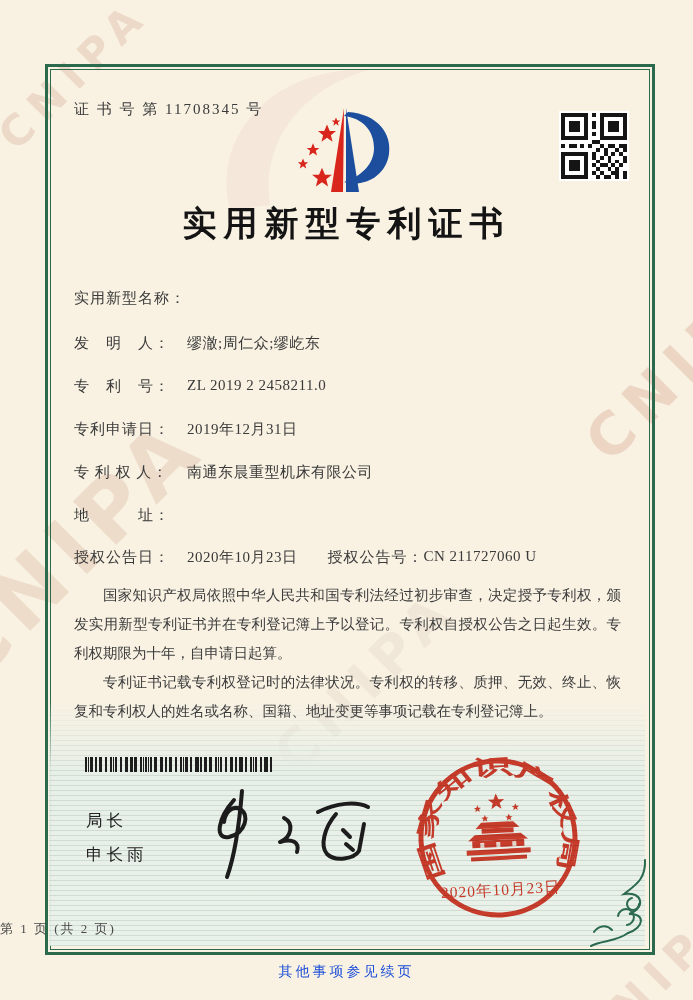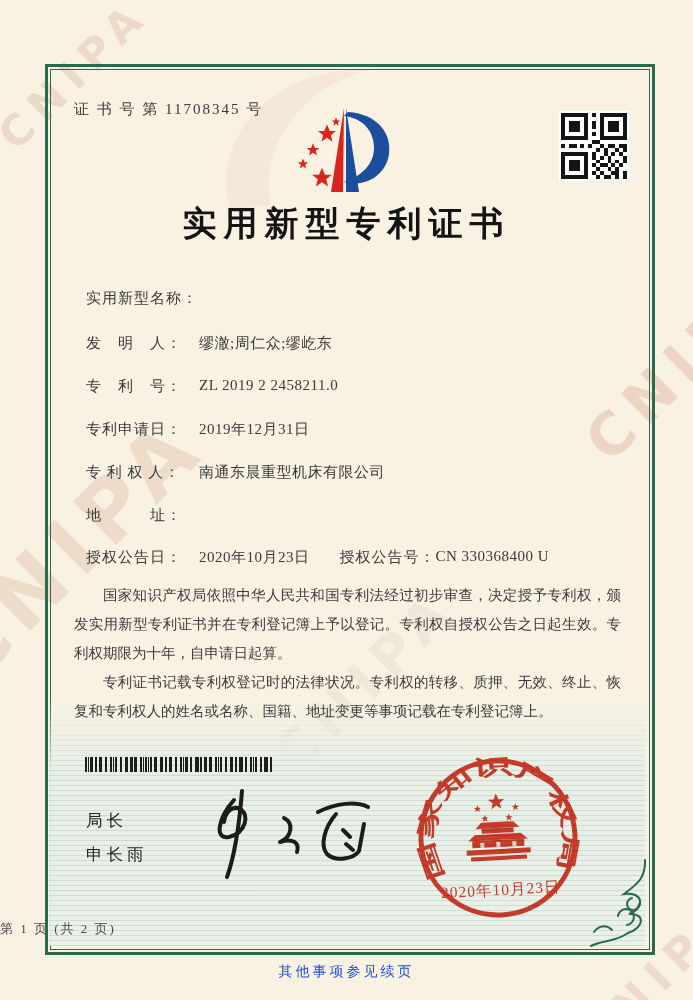--- a/index.html
+++ b/index.html
@@ -43,21 +43,21 @@
   .cert-no{
     position:absolute;left:74px;top:100px;
     font-size:15px;letter-spacing:2px;color:#3a3a3a;
   }
   .title{
     position:absolute;left:0;top:201px;width:100%;
     text-align:center;font-size:34px;font-weight:bold;
     letter-spacing:7px;color:#141414;
   }
   .row{
-    position:absolute;left:86px;width:548px;
+    position:absolute;left:74px;width:548px;
     display:flex;align-items:flex-start;
     font-size:15px;color:#3a3a3a;white-space:nowrap;
   }
   .row .lbl{display:inline-block;min-width:113px;letter-spacing:1px;}
   .row .val{letter-spacing:0.5px;}
   .paras{
     position:absolute;left:74px;top:581px;width:547px;
     font-size:14.5px;line-height:29px;color:#3c3c3c;
     text-align:justify;
   }
@@ -165,21 +165,21 @@
     <span class="lbl">专 利 权 人：</span>
     <span class="val">南通东晨重型机床有限公司</span>
   </div>
   <div class="row" style="top:506px;">
     <span class="lbl">地　　　址：</span>
   </div>
   <div class="row" style="top:548px;">
     <span class="lbl">授权公告日：</span>
     <span class="val">2020年10月23日</span>
     <span class="lbl" style="margin-left:30px;min-width:0;">授权公告号：</span>
-    <span class="val">CN 330368400 U</span>
+    <span class="val">CN 211727060 U</span>
   </div>
 
   <div class="paras">
     <p>国家知识产权局依照中华人民共和国专利法经过初步审查，决定授予专利权，颁发实用新型专利证书并在专利登记簿上予以登记。专利权自授权公告之日起生效。专利权期限为十年，自申请日起算。</p>
     <p>专利证书记载专利权登记时的法律状况。专利权的转移、质押、无效、终止、恢复和专利权人的姓名或名称、国籍、地址变更等事项记载在专利登记簿上。</p>
   </div>
 
   <div class="barcode"></div>
 
   <div class="director-title">局长</div>

